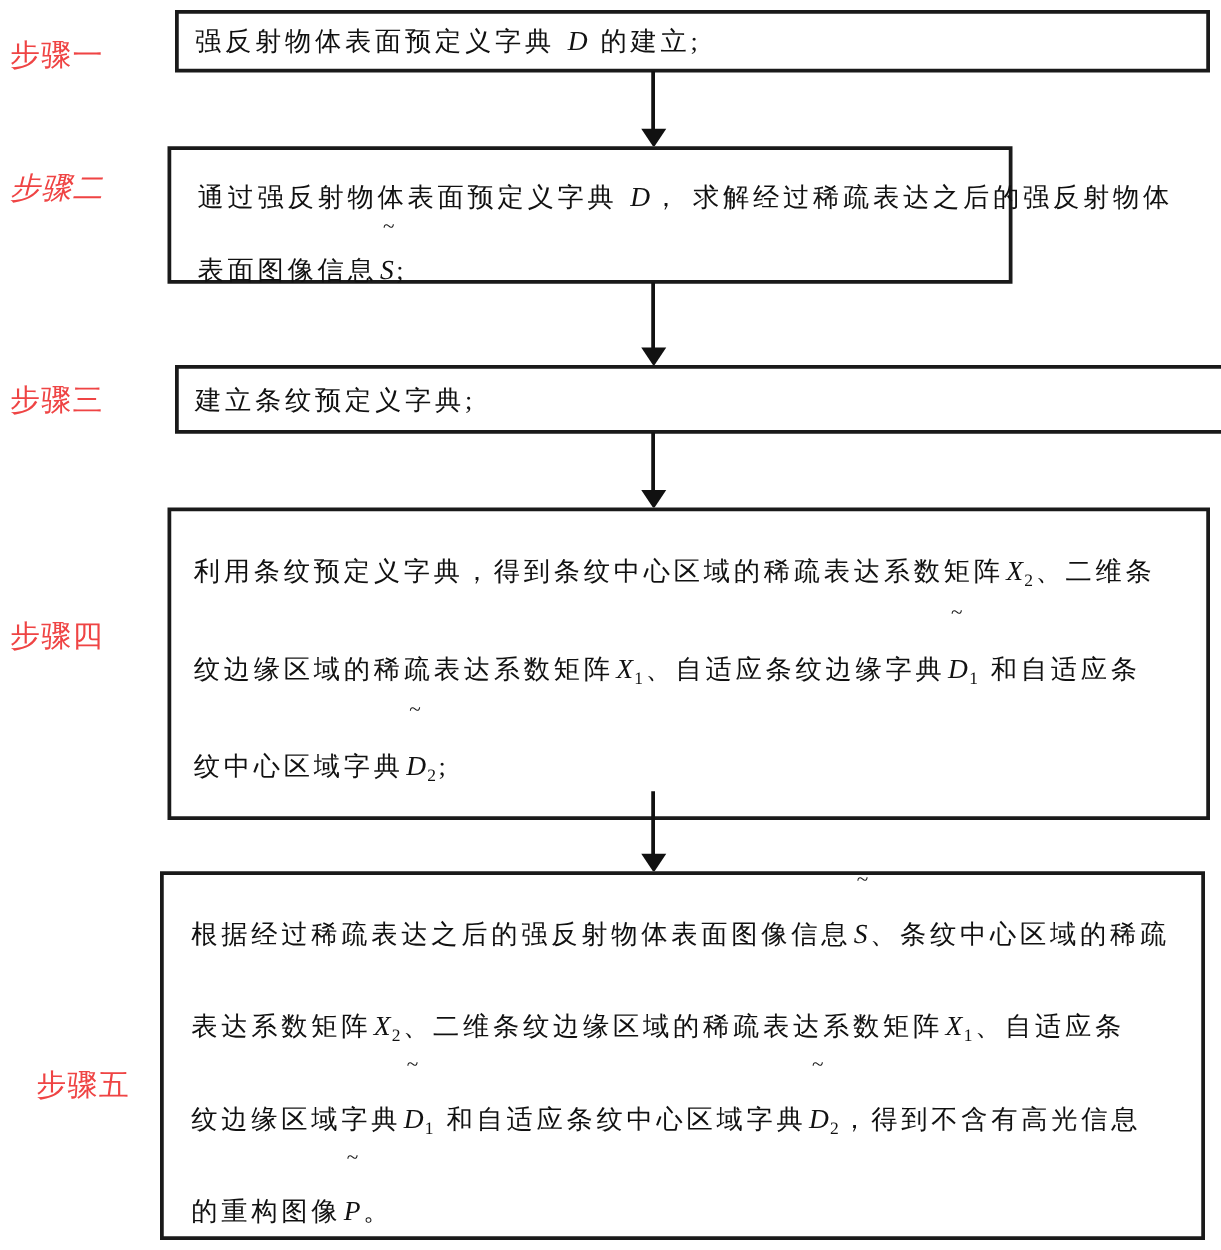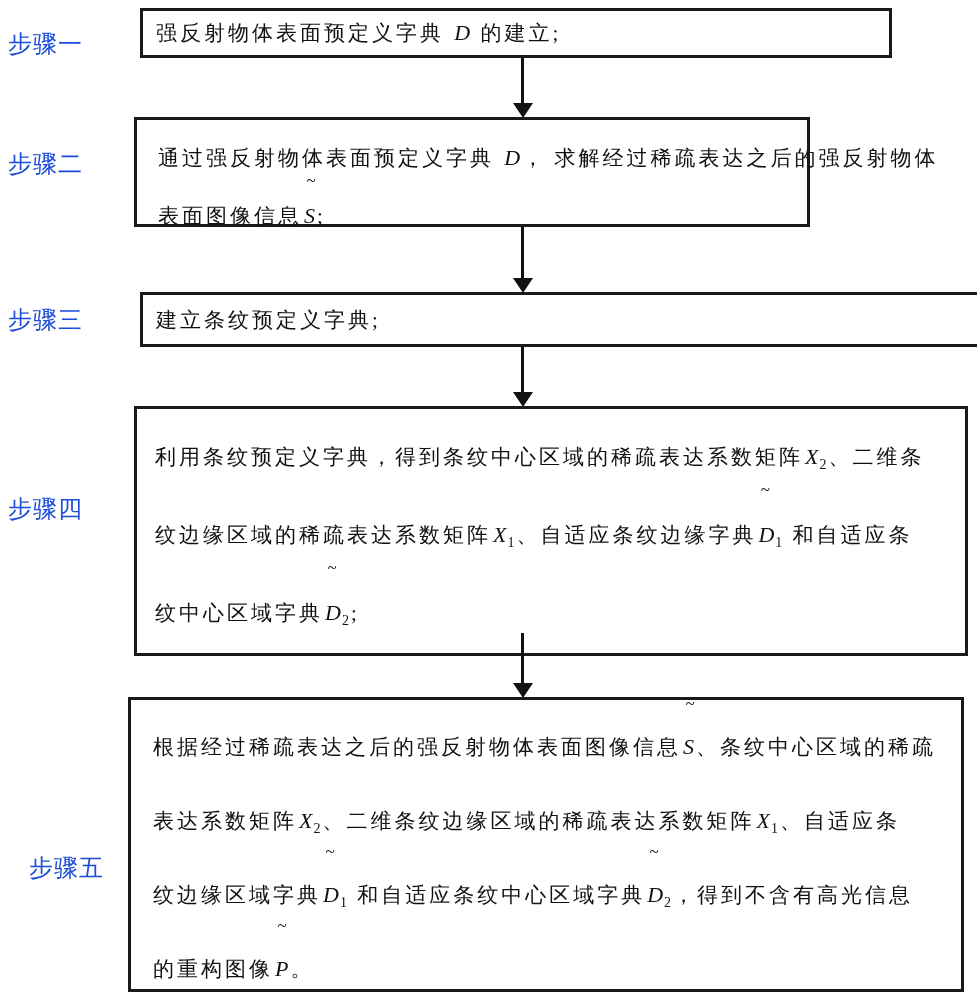--- a/index.html
+++ b/index.html
@@ -10,43 +10,43 @@
     background: #ffffff;
     font-family: "Liberation Serif", "DejaVu Serif", serif;
     color: #111111;
   }
   .step-label {
     position: absolute;
     left: 8px;
     width: 110px;
     font-size: 24px;
     letter-spacing: 1px;
-    color: #1d4ed8;
+    color: #ef4444;
     white-space: nowrap;
   }
   .lab1 { top: 28px; }
-  .lab2 { top: 148px; }
+  .lab2 { top: 134px; font-style: italic; }
   .lab3 { top: 304px; }
   .lab4 { top: 493px; }
   .lab5 { top: 852px; margin-left: 21px; }
 
   .box {
     position: absolute;
     box-sizing: border-box;
     border: 3px solid #1a1a1a;
     background: #ffffff;
   }
   .box-text {
     font-size: 21px;
     letter-spacing: 3px;
     color: #111111;
   }
   .tline { white-space: nowrap; }
 
-  .box1 { left: 140px; top: 8px;   width: 752px; height: 50px;  display: flex; align-items: center; }
+  .box1 { left: 140px; top: 8px;   width: 828px; height: 50px;  display: flex; align-items: center; }
   .box1 .box-text { padding-left: 13px; }
 
   .box2 { left: 134px; top: 117px; width: 676px; height: 110px; }
   .box2 .box-text { padding: 9px 10px 0 21px; }
   .box2 .tline { line-height: 57px; }
 
   .box3 { left: 140px; top: 292px; width: 848px; height: 55px;  display: flex; align-items: center; }
   .box3 .box-text { padding-left: 13px; }
 
   .box4 { left: 134px; top: 406px; width: 834px; height: 250px; }

